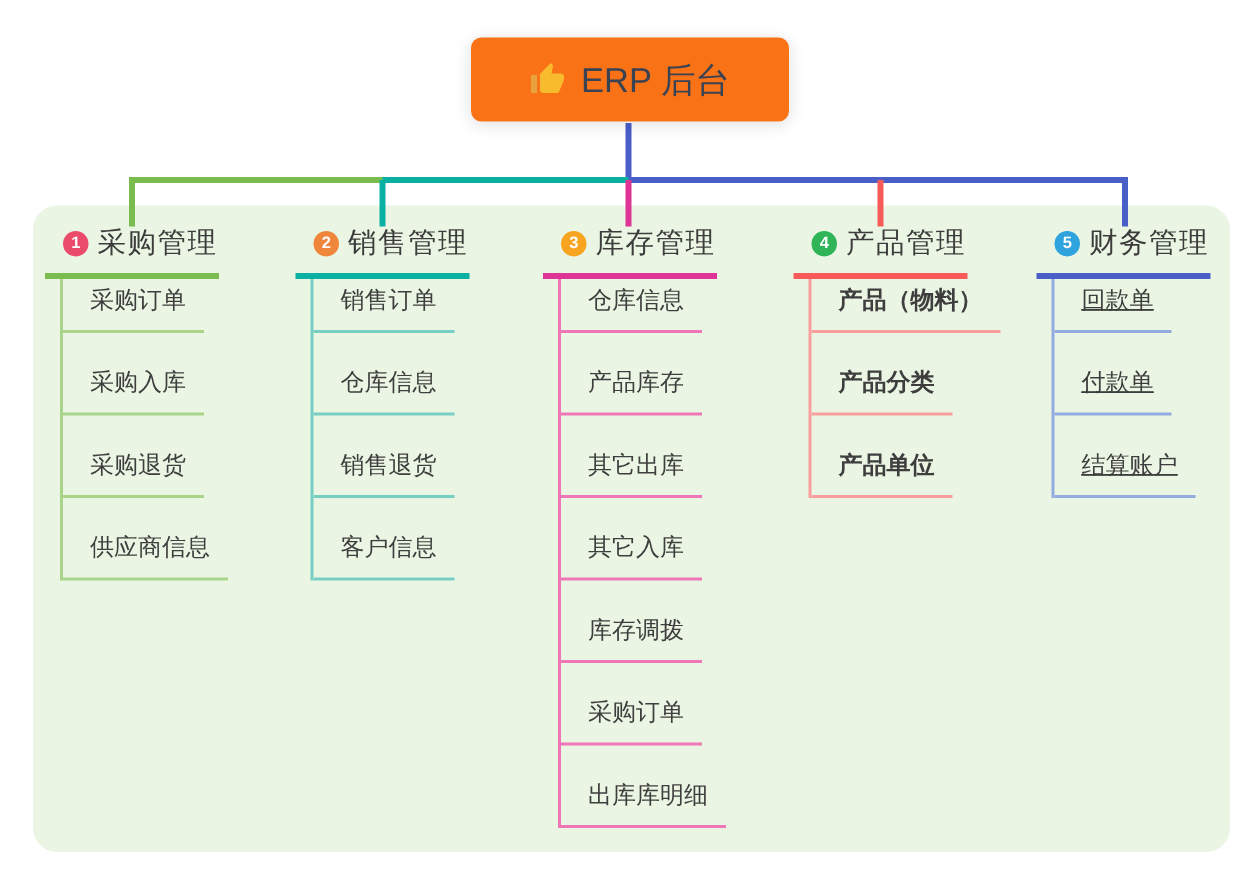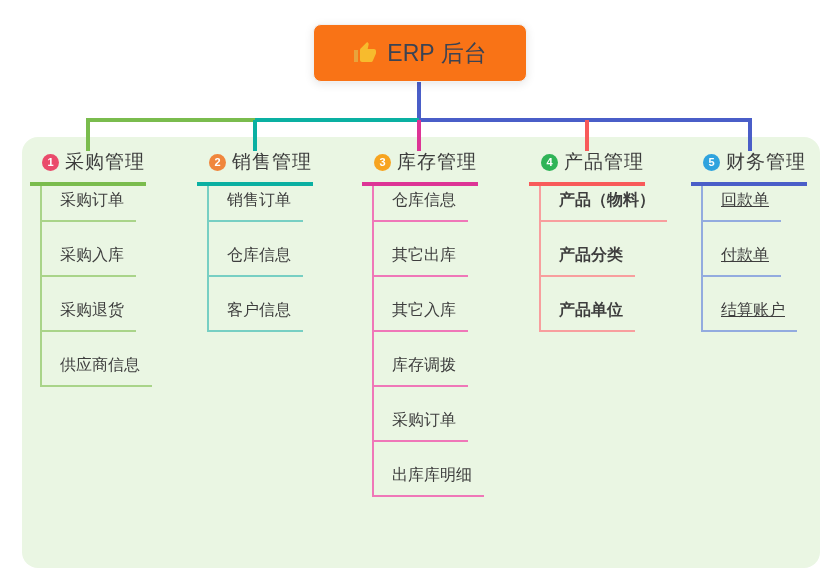--- a/index.html
+++ b/index.html
@@ -109,33 +109,39 @@
       <span class="branch-label">销售管理</span>
     </div>
     <div class="children">
       <div class="child">
           <span>销售订单</span>
         </div>
       <div class="child">
           <span>仓库信息</span>
         </div>
       <div class="child">
+          <span>销售退货</span>
+        </div>
+      <div class="child">
           <span>客户信息</span>
         </div>
     </div>
   </div>
 
   <div class="branch b3" style="left:362px">
     <div class="branch-title">
       <span class="badge">3</span>
       <span class="branch-label">库存管理</span>
     </div>
     <div class="children">
       <div class="child">
           <span>仓库信息</span>
+        </div>
+      <div class="child">
+          <span>产品库存</span>
         </div>
       <div class="child">
           <span>其它出库</span>
         </div>
       <div class="child">
           <span>其它入库</span>
         </div>
       <div class="child">
           <span>库存调拨</span>
         </div>

